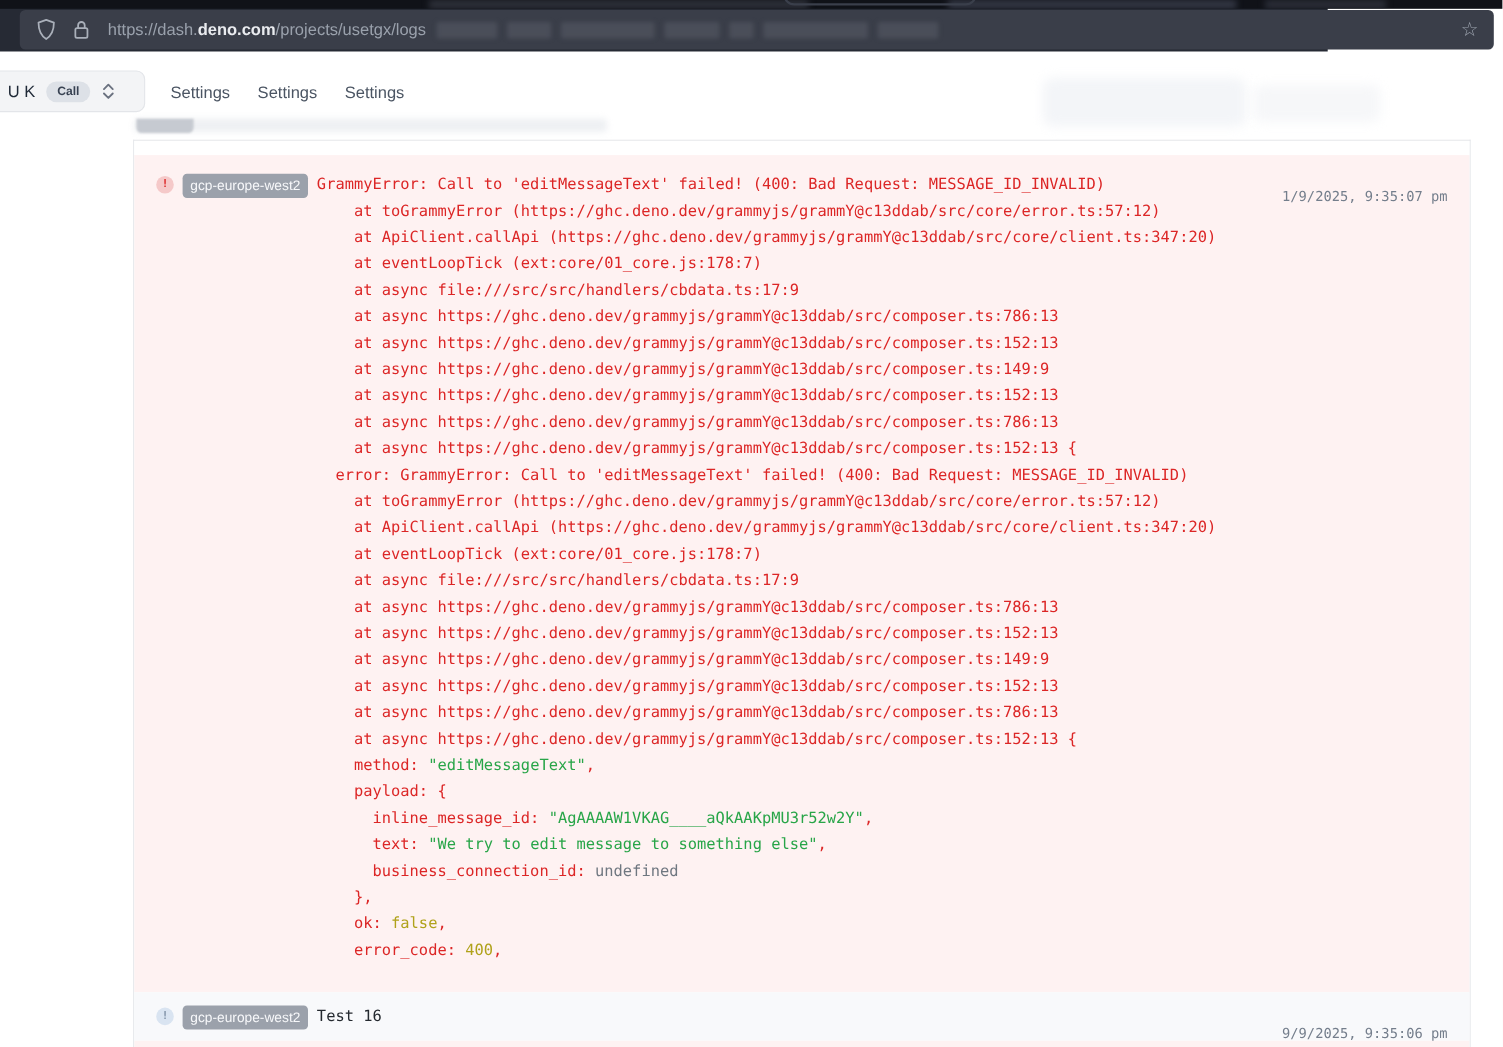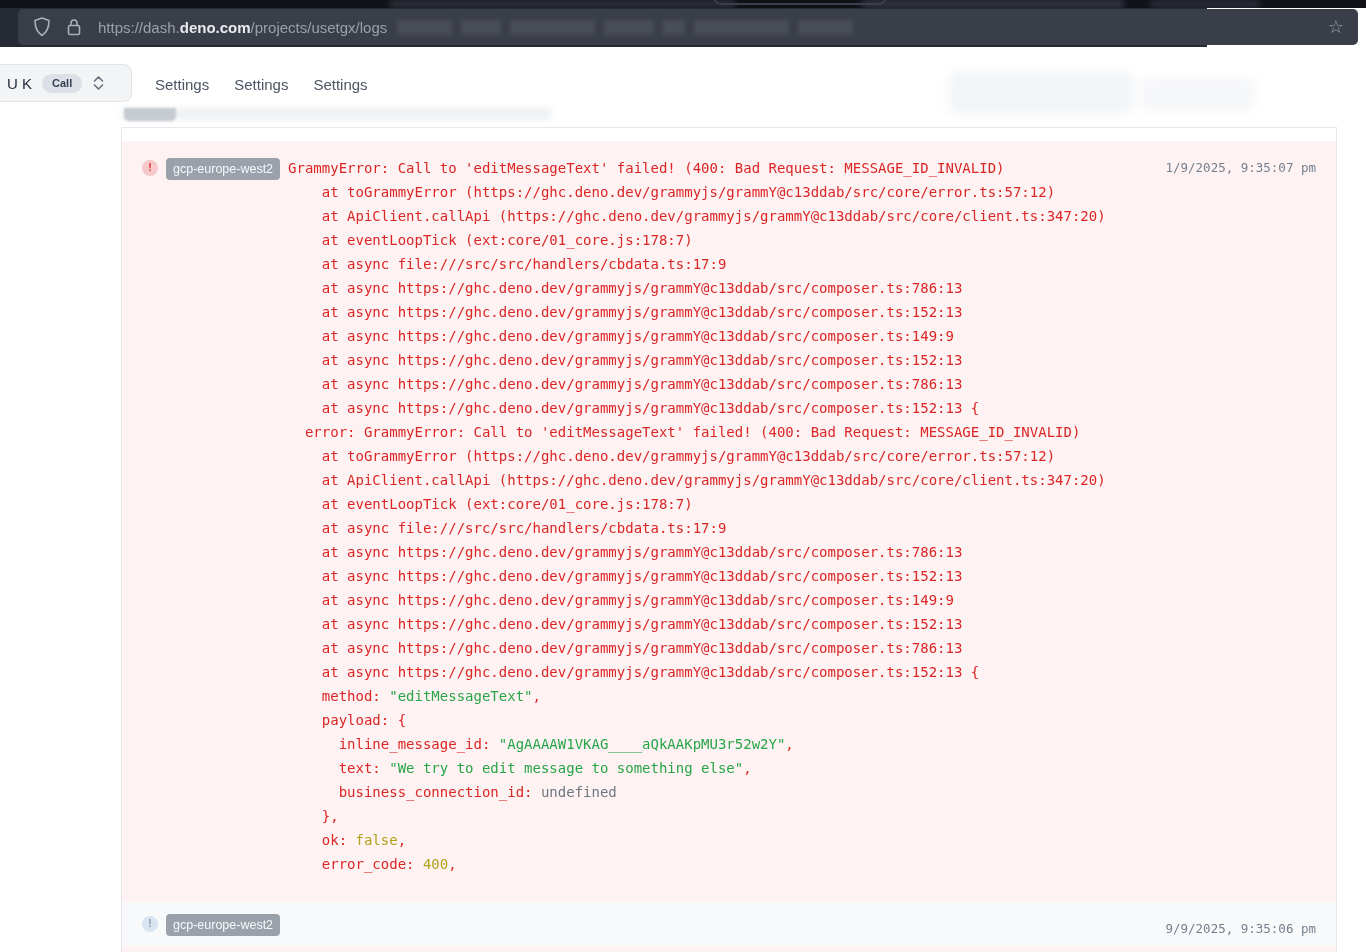--- a/index.html
+++ b/index.html
@@ -56,21 +56,21 @@
   .level-icon { flex:0 0 auto; width:16px; height:16px; border-radius:50%; margin-top:4px;
                 font-size:10px; font-weight:700; text-align:center; line-height:16px;
                 font-family:"DejaVu Sans Mono", monospace; }
   .level-icon-error { background:#f5c9c9; color:#dc2626; }
   .level-icon-info  { background:#d9e4f1; color:#8193a8; }
   .region-badge { flex:0 0 auto; margin:2px 0 0 8px; background:#9ba1ab; color:#f7f8fa;
                   font-size:12.5px; line-height:1; padding:4.5px 7px; border-radius:4px; }
   .log-body { margin:0 0 0 8px; flex:1 1 auto; font-family:"DejaVu Sans Mono", monospace;
               font-size:14px; line-height:24px; white-space:pre; overflow:hidden; }
   .log-line { height:24px; }
-  .log-ts { position:absolute; right:20px; top:15px; font-family:"DejaVu Sans Mono", monospace;
+  .log-ts { position:absolute; right:20px; top:26px; font-family:"DejaVu Sans Mono", monospace;
             font-size:12.5px; line-height:24px; color:#747e8c; }
   .log-next-strip { height:7px; background:#fef2f2; }
 </style>
 </head>
 <body>
 
 <div class="chrome">
   <div class="chrome-top">
     <div class="smudge sm1"></div>
     <div class="smudge sm2"></div>
@@ -125,17 +125,18 @@
   <div>
       <div class="log-entry level-error">
         <span class="level-icon level-icon-error">!</span>
         <span class="region-badge" style="background: rgb(155, 161, 171);">gcp-europe-west2</span>
         <pre class="log-body"><div class="log-line"><span style="color: rgb(220, 38, 38);">GrammyError: Call to 'editMessageText' failed! (400: Bad Request: MESSAGE_ID_INVALID)</span></div><div class="log-line"><span style="color: rgb(220, 38, 38);">    at toGrammyError (https://ghc.deno.dev/grammyjs/grammY@c13ddab/src/core/error.ts:57:12)</span></div><div class="log-line"><span style="color: rgb(220, 38, 38);">    at ApiClient.callApi (https://ghc.deno.dev/grammyjs/grammY@c13ddab/src/core/client.ts:347:20)</span></div><div class="log-line"><span style="color: rgb(220, 38, 38);">    at eventLoopTick (ext:core/01_core.js:178:7)</span></div><div class="log-line"><span style="color: rgb(220, 38, 38);">    at async file:///src/src/handlers/cbdata.ts:17:9</span></div><div class="log-line"><span style="color: rgb(220, 38, 38);">    at async https://ghc.deno.dev/grammyjs/grammY@c13ddab/src/composer.ts:786:13</span></div><div class="log-line"><span style="color: rgb(220, 38, 38);">    at async https://ghc.deno.dev/grammyjs/grammY@c13ddab/src/composer.ts:152:13</span></div><div class="log-line"><span style="color: rgb(220, 38, 38);">    at async https://ghc.deno.dev/grammyjs/grammY@c13ddab/src/composer.ts:149:9</span></div><div class="log-line"><span style="color: rgb(220, 38, 38);">    at async https://ghc.deno.dev/grammyjs/grammY@c13ddab/src/composer.ts:152:13</span></div><div class="log-line"><span style="color: rgb(220, 38, 38);">    at async https://ghc.deno.dev/grammyjs/grammY@c13ddab/src/composer.ts:786:13</span></div><div class="log-line"><span style="color: rgb(220, 38, 38);">    at async https://ghc.deno.dev/grammyjs/grammY@c13ddab/src/composer.ts:152:13 {</span></div><div class="log-line"><span style="color: rgb(220, 38, 38);">  error: GrammyError: Call to 'editMessageText' failed! (400: Bad Request: MESSAGE_ID_INVALID)</span></div><div class="log-line"><span style="color: rgb(220, 38, 38);">    at toGrammyError (https://ghc.deno.dev/grammyjs/grammY@c13ddab/src/core/error.ts:57:12)</span></div><div class="log-line"><span style="color: rgb(220, 38, 38);">    at ApiClient.callApi (https://ghc.deno.dev/grammyjs/grammY@c13ddab/src/core/client.ts:347:20)</span></div><div class="log-line"><span style="color: rgb(220, 38, 38);">    at eventLoopTick (ext:core/01_core.js:178:7)</span></div><div class="log-line"><span style="color: rgb(220, 38, 38);">    at async file:///src/src/handlers/cbdata.ts:17:9</span></div><div class="log-line"><span style="color: rgb(220, 38, 38);">    at async https://ghc.deno.dev/grammyjs/grammY@c13ddab/src/composer.ts:786:13</span></div><div class="log-line"><span style="color: rgb(220, 38, 38);">    at async https://ghc.deno.dev/grammyjs/grammY@c13ddab/src/composer.ts:152:13</span></div><div class="log-line"><span style="color: rgb(220, 38, 38);">    at async https://ghc.deno.dev/grammyjs/grammY@c13ddab/src/composer.ts:149:9</span></div><div class="log-line"><span style="color: rgb(220, 38, 38);">    at async https://ghc.deno.dev/grammyjs/grammY@c13ddab/src/composer.ts:152:13</span></div><div class="log-line"><span style="color: rgb(220, 38, 38);">    at async https://ghc.deno.dev/grammyjs/grammY@c13ddab/src/composer.ts:786:13</span></div><div class="log-line"><span style="color: rgb(220, 38, 38);">    at async https://ghc.deno.dev/grammyjs/grammY@c13ddab/src/composer.ts:152:13 {</span></div><div class="log-line"><span style="color: rgb(220, 38, 38);">    method: </span><span style="color: rgb(40, 165, 72);">"editMessageText"</span><span style="color: rgb(220, 38, 38);">,</span></div><div class="log-line"><span style="color: rgb(220, 38, 38);">    payload: {</span></div><div class="log-line"><span style="color: rgb(220, 38, 38);">      inline_message_id: </span><span style="color: rgb(40, 165, 72);">"AgAAAAW1VKAG____aQkAAKpMU3r52w2Y"</span><span style="color: rgb(220, 38, 38);">,</span></div><div class="log-line"><span style="color: rgb(220, 38, 38);">      text: </span><span style="color: rgb(40, 165, 72);">"We try to edit message to something else"</span><span style="color: rgb(220, 38, 38);">,</span></div><div class="log-line"><span style="color: rgb(220, 38, 38);">      business_connection_id: </span><span style="color: rgb(111, 119, 128);">undefined</span></div><div class="log-line"><span style="color: rgb(220, 38, 38);">    },</span></div><div class="log-line"><span style="color: rgb(220, 38, 38);">    ok: </span><span style="color: rgb(176, 162, 26);">false</span><span style="color: rgb(220, 38, 38);">,</span></div><div class="log-line"><span style="color: rgb(220, 38, 38);">    error_code: </span><span style="color: rgb(176, 162, 26);">400</span><span style="color: rgb(220, 38, 38);">,</span></div></pre>
         <span class="log-ts">1/9/2025, 9:35:07 pm</span>
       </div>
       <div class="log-entry level-info">
         <span class="level-icon level-icon-info">!</span>
         <span class="region-badge" style="background: rgb(155, 161, 171);">gcp-europe-west2</span>
+        <pre class="log-body"><div class="log-line"><span style="color: rgb(36, 41, 47);">Test 16</span></div></pre>
         <span class="log-ts">9/9/2025, 9:35:06 pm</span>
       </div>
     </div>
   <div class="log-next-strip"></div>
 </div>
 
 </body></html>

